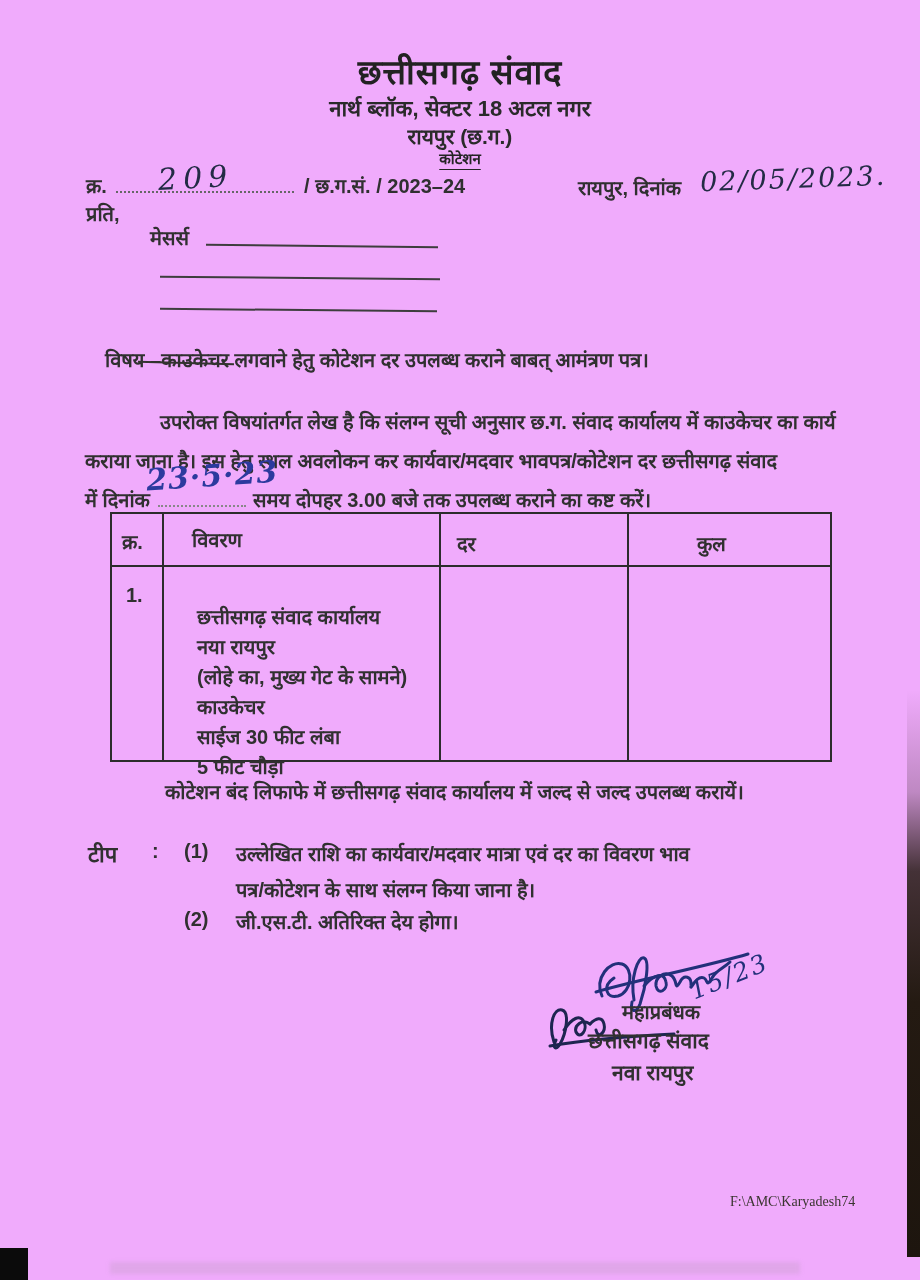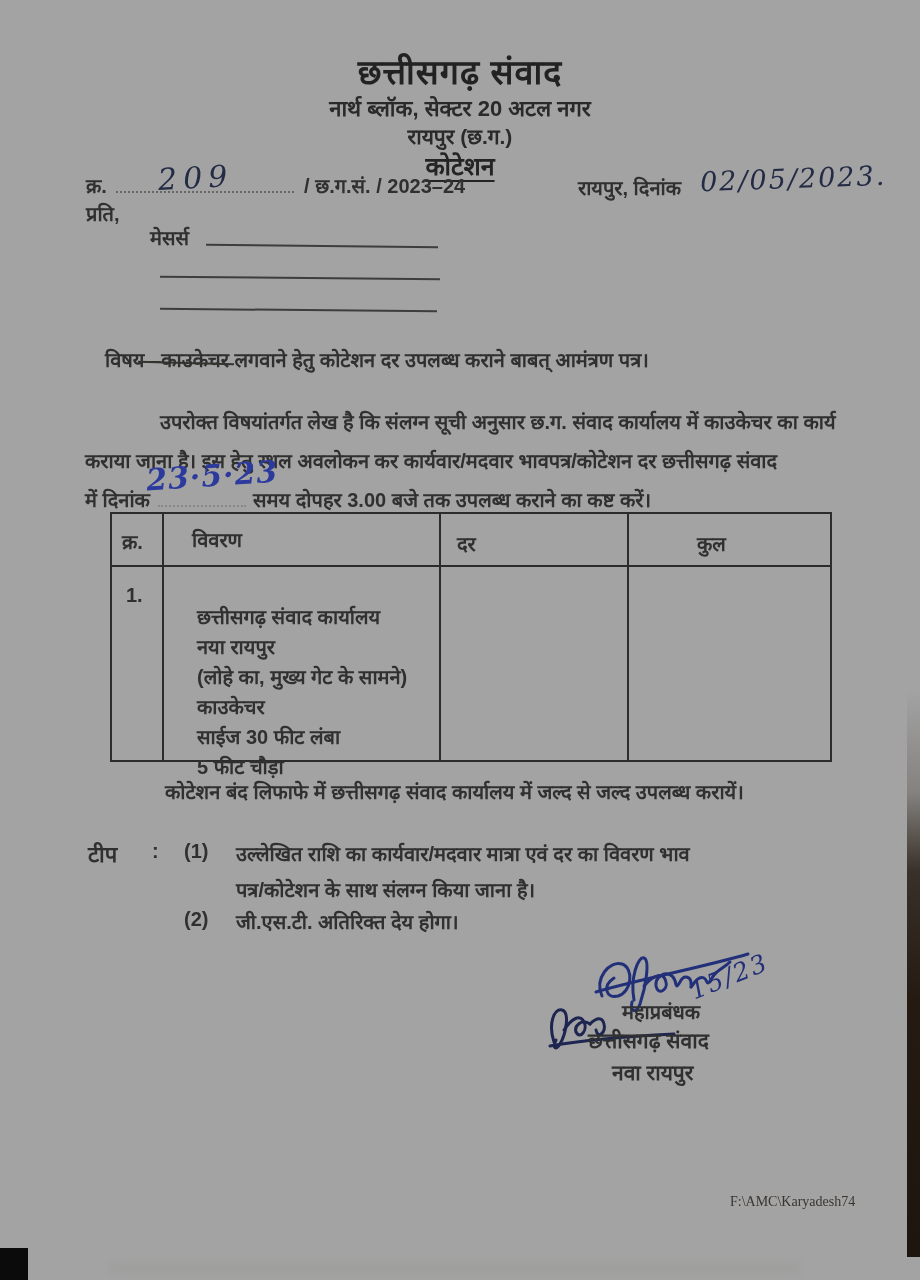--- a/index.html
+++ b/index.html
@@ -1,48 +1,48 @@
 <!DOCTYPE html>
 <html><head>
 <meta charset="utf-8">
 <style>
   html,body{margin:0;padding:0;background:#e8e8e8;}
   .page{
     position:relative;width:920px;height:1280px;margin:0 auto;
-    background:#a3a3a3;overflow:hidden;
+    background:#f0abfc;overflow:hidden;
     font-family:"Liberation Sans","DejaVu Sans",sans-serif;
     color:#2b2b2b;
   }
   .abs{position:absolute;white-space:nowrap;}
   .ctr{left:0;width:920px;text-align:center;}
   .b{font-weight:700;}
   .sb{font-weight:600;}
   .org-name{font-size:34px;letter-spacing:1px;color:#222;}
   .addr{font-size:22px;color:#2a2a2a;}
-  .doc-type{font-size:25px;text-decoration:underline;text-underline-offset:5px;color:#242424;}
+  .doc-type{font-size:15px;text-decoration:underline;text-underline-offset:5px;color:#242424;}
   .body-txt{font-size:20px;color:#303030;}
   .hand{
     font-family:"DejaVu Serif",serif;font-style:italic;
     color:#232b45;
   }
   .ink-blue{color:#2c3a9e;}
   .dotted-fill{display:inline-block;border-bottom:2px dotted #666;height:18px;vertical-align:baseline;}
   .rule{position:absolute;background:#3d3d3d;height:2px;}
   .tbl{position:absolute;border:2px solid #2c2c2c;}
   .tbl-line{position:absolute;background:#2c2c2c;}
   .scan-artifact{position:absolute;pointer-events:none;}
   svg{overflow:visible;}
 </style>
 </head>
 <body>
 
 <div class="page">
 
   <div class="abs ctr org-name b" style="top:48px;">छत्तीसगढ़  संवाद</div>
-  <div class="abs ctr addr b" style="top:92px;">नार्थ ब्लॉक, सेक्टर 20 अटल नगर</div>
+  <div class="abs ctr addr b" style="top:92px;">नार्थ ब्लॉक, सेक्टर 18 अटल नगर</div>
   <div class="abs ctr addr sb" style="top:122px;font-size:21px;">रायपुर (छ.ग.)</div>
   <div class="abs ctr" style="top:148px;">
     <span class="doc-type b">कोटेशन</span>
   </div>
 
   <div class="abs body-txt b" style="left:86px;top:172px;">
     <span>क्र.</span>
     <span class="dotted-fill" style="width:178px;margin:0 4px;"></span>
     <span>/ छ.ग.सं. / 2023–24</span>
   </div>

